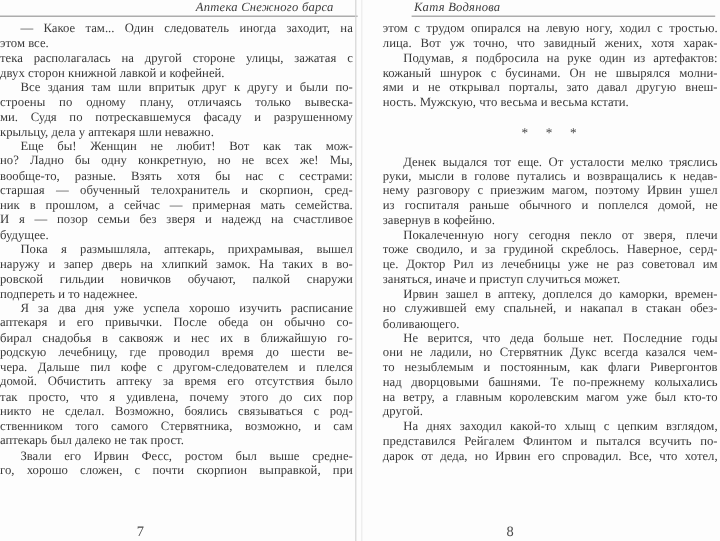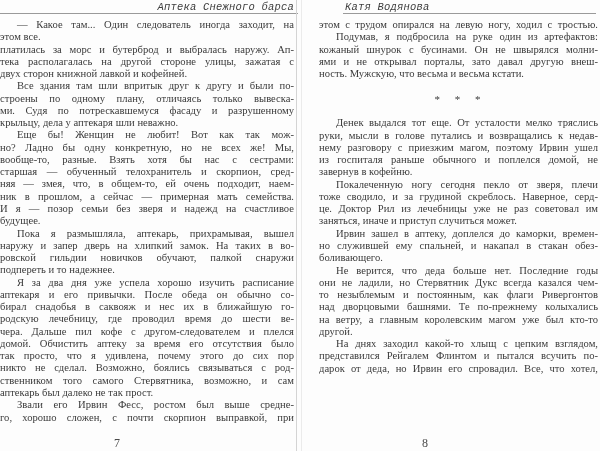--- a/index.html
+++ b/index.html
@@ -9,25 +9,24 @@
     font-family: "Liberation Serif", "DejaVu Serif", serif;
     overflow: hidden;
   }
   .spread { position: relative; width: 600px; height: 451px; background: #fdfdfd; }
 
   .page { position: absolute; top: 0; height: 451px; background: transparent; }
   .page-left  { left: 0;   width: 294px; }
   .page-right { left: 319px; width: 279px; }
 
   .running-head {
-    position: absolute; top: 1px; left: 0; right: 0; height: 12px;
+    position: absolute; top: 1px; left: 0; right: 16px; height: 12px;
     font-style: italic; font-size: 10.5px; line-height: 12px;
     color: #3d3d3d; letter-spacing: 0.2px;
     white-space: nowrap;
-    font-family: Liberation Mono, monospace;
   }
   .page-left  .running-head { text-align: right; }
   .page-right .running-head { text-align: left; padding-left: 26px; }
 
   .head-rule { position: absolute; top: 13px; height: 0; border-top: 1px solid #9a9a9a; }
   .page-left  .head-rule { left: 0; right: -4px; }
   .page-right .head-rule { left: 24px; right: 2px; }
 
   .text-block {
     position: absolute; top: 19px; left: 0; right: 0;
@@ -60,36 +59,34 @@
 
   <div class="page page-left">
     <div class="running-head">Аптека Снежного барса</div>
     <div class="head-rule"></div>
     <div class="text-block">
         <div class="para">
           <div class="line first">— Какое там... Один следователь иногда заходит, на</div>
           <div class="line para-end">этом все.</div>
         </div>
         <div class="para">
-          <div class="line">платилась за морс и бутерброд и выбралась наружу. Ап-</div>
           <div class="line">тека располагалась на другой стороне улицы, зажатая с</div>
           <div class="line para-end">двух сторон книжной лавкой и кофейней.</div>
         </div>
         <div class="para">
           <div class="line first">Все здания там шли впритык друг к другу и были по-</div>
           <div class="line">строены по одному плану, отличаясь только вывеска-</div>
           <div class="line">ми. Судя по потрескавшемуся фасаду и разрушенному</div>
           <div class="line para-end">крыльцу, дела у аптекаря шли неважно.</div>
         </div>
         <div class="para">
           <div class="line first">Еще бы! Женщин не любит! Вот как так мож-</div>
           <div class="line">но? Ладно бы одну конкретную, но не всех же! Мы,</div>
           <div class="line">вообще-то, разные. Взять хотя бы нас с сестрами:</div>
           <div class="line">старшая — обученный телохранитель и скорпион, сред-</div>
-          <div class="line">няя — змея, что, в общем-то, ей очень подходит, наем-</div>
           <div class="line">ник в прошлом, а сейчас — примерная мать семейства.</div>
           <div class="line">И я — позор семьи без зверя и надежд на счастливое</div>
           <div class="line para-end">будущее.</div>
         </div>
         <div class="para">
           <div class="line first">Пока я размышляла, аптекарь, прихрамывая, вышел</div>
           <div class="line">наружу и запер дверь на хлипкий замок. На таких в во-</div>
           <div class="line">ровской гильдии новичков обучают, палкой снаружи</div>
           <div class="line para-end">подпереть и то надежнее.</div>
         </div>
@@ -115,20 +112,21 @@
 
   <div class="gutter-line inner"></div>
   <div class="gutter-line outer"></div>
 
   <div class="page page-right">
     <div class="running-head">Катя Водянова</div>
     <div class="head-rule"></div>
     <div class="text-block">
         <div class="para">
           <div class="line">этом с трудом опирался на левую ногу, ходил с тростью.</div>
+          <div class="line">лица. Вот уж точно, что завидный жених, хотя харак-</div>
         </div>
         <div class="para">
           <div class="line first">Подумав, я подбросила на руке один из артефактов:</div>
           <div class="line">кожаный шнурок с бусинами. Он не швырялся молни-</div>
           <div class="line">ями и не открывал порталы, зато давал другую внеш-</div>
           <div class="line para-end">ность. Мужскую, что весьма и весьма кстати.</div>
         </div>
         <div class="scene-break">* * *</div>
         <div class="para">
           <div class="line first">Денек выдался тот еще. От усталости мелко тряслись</div>

